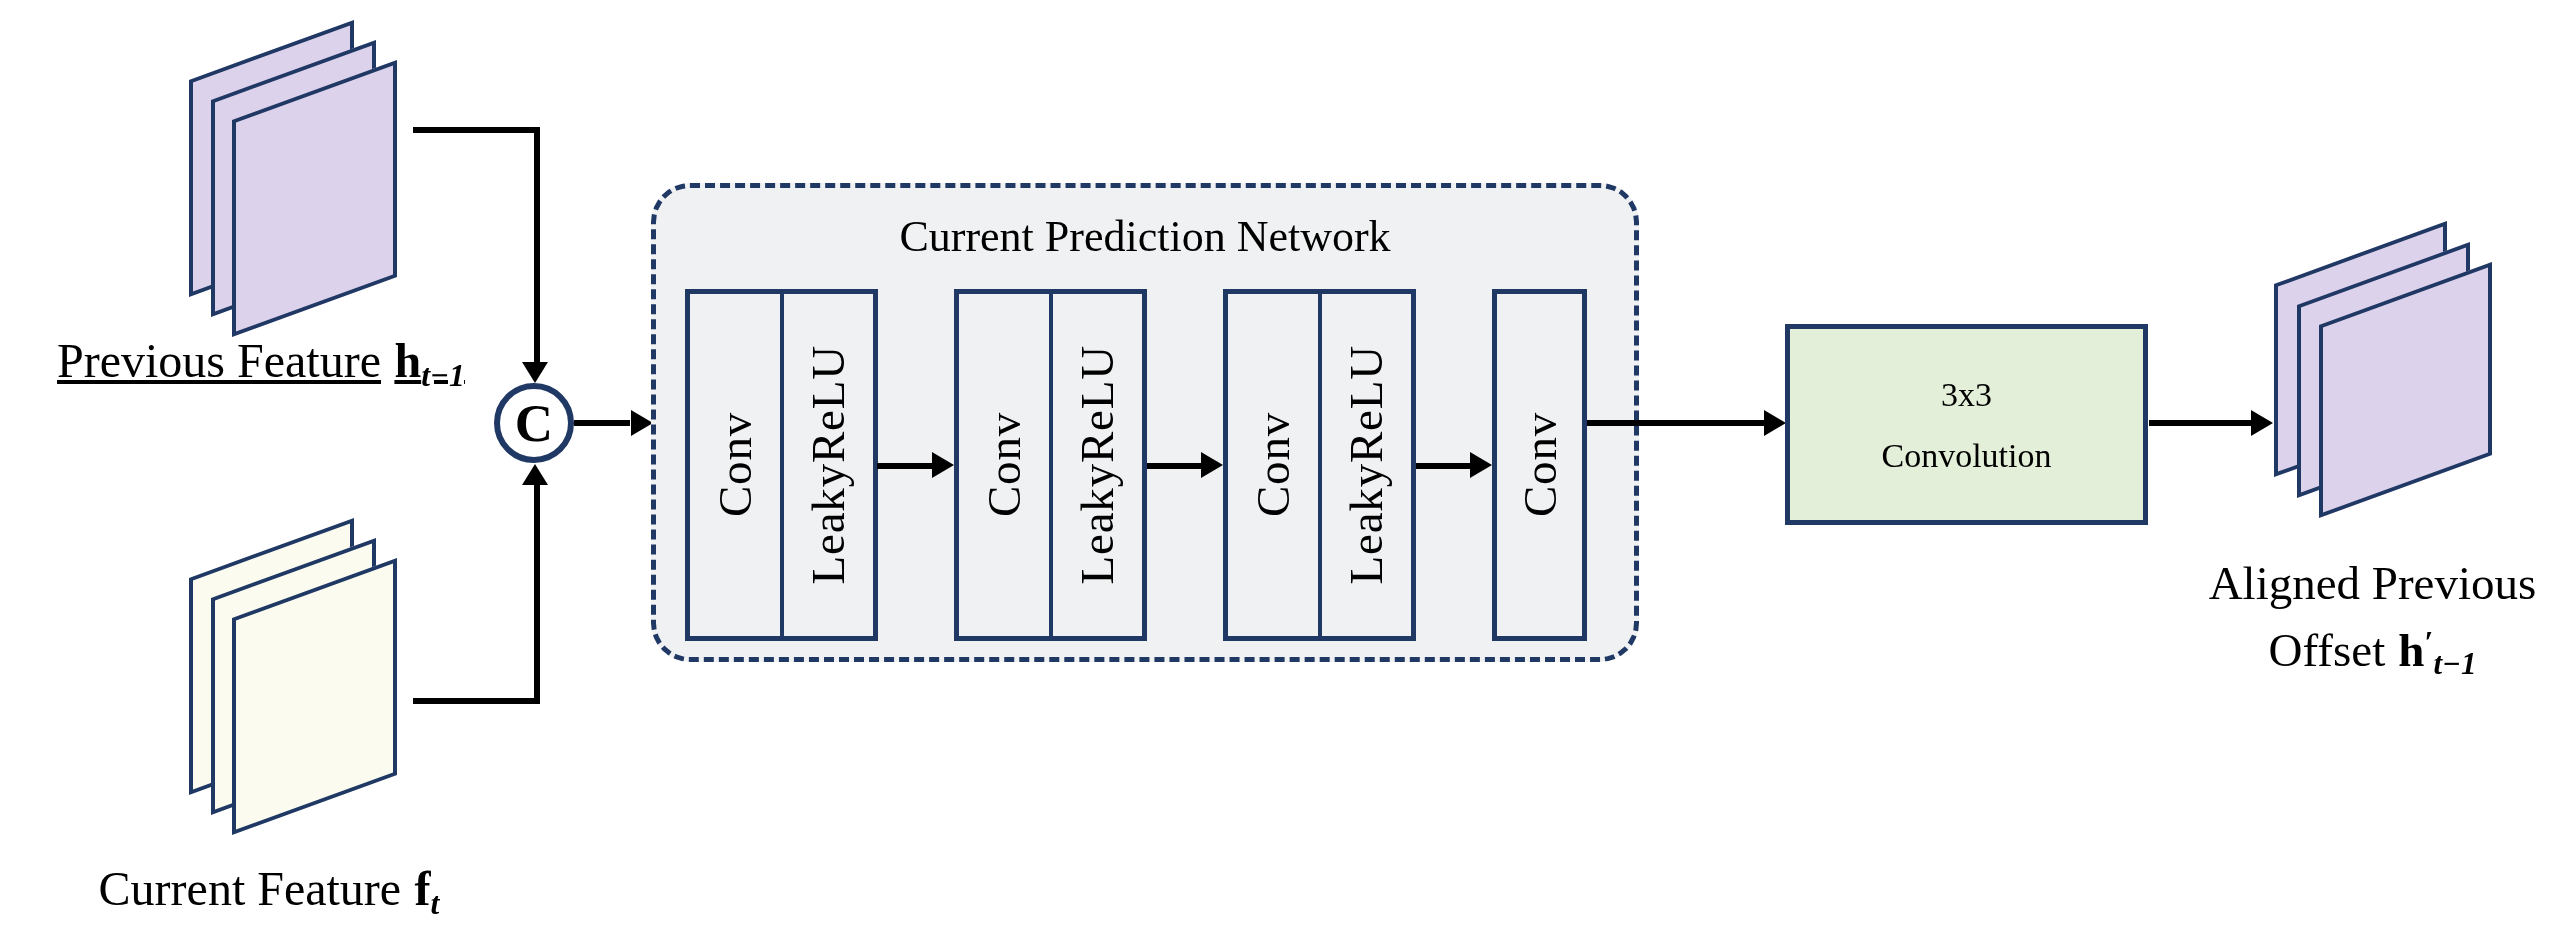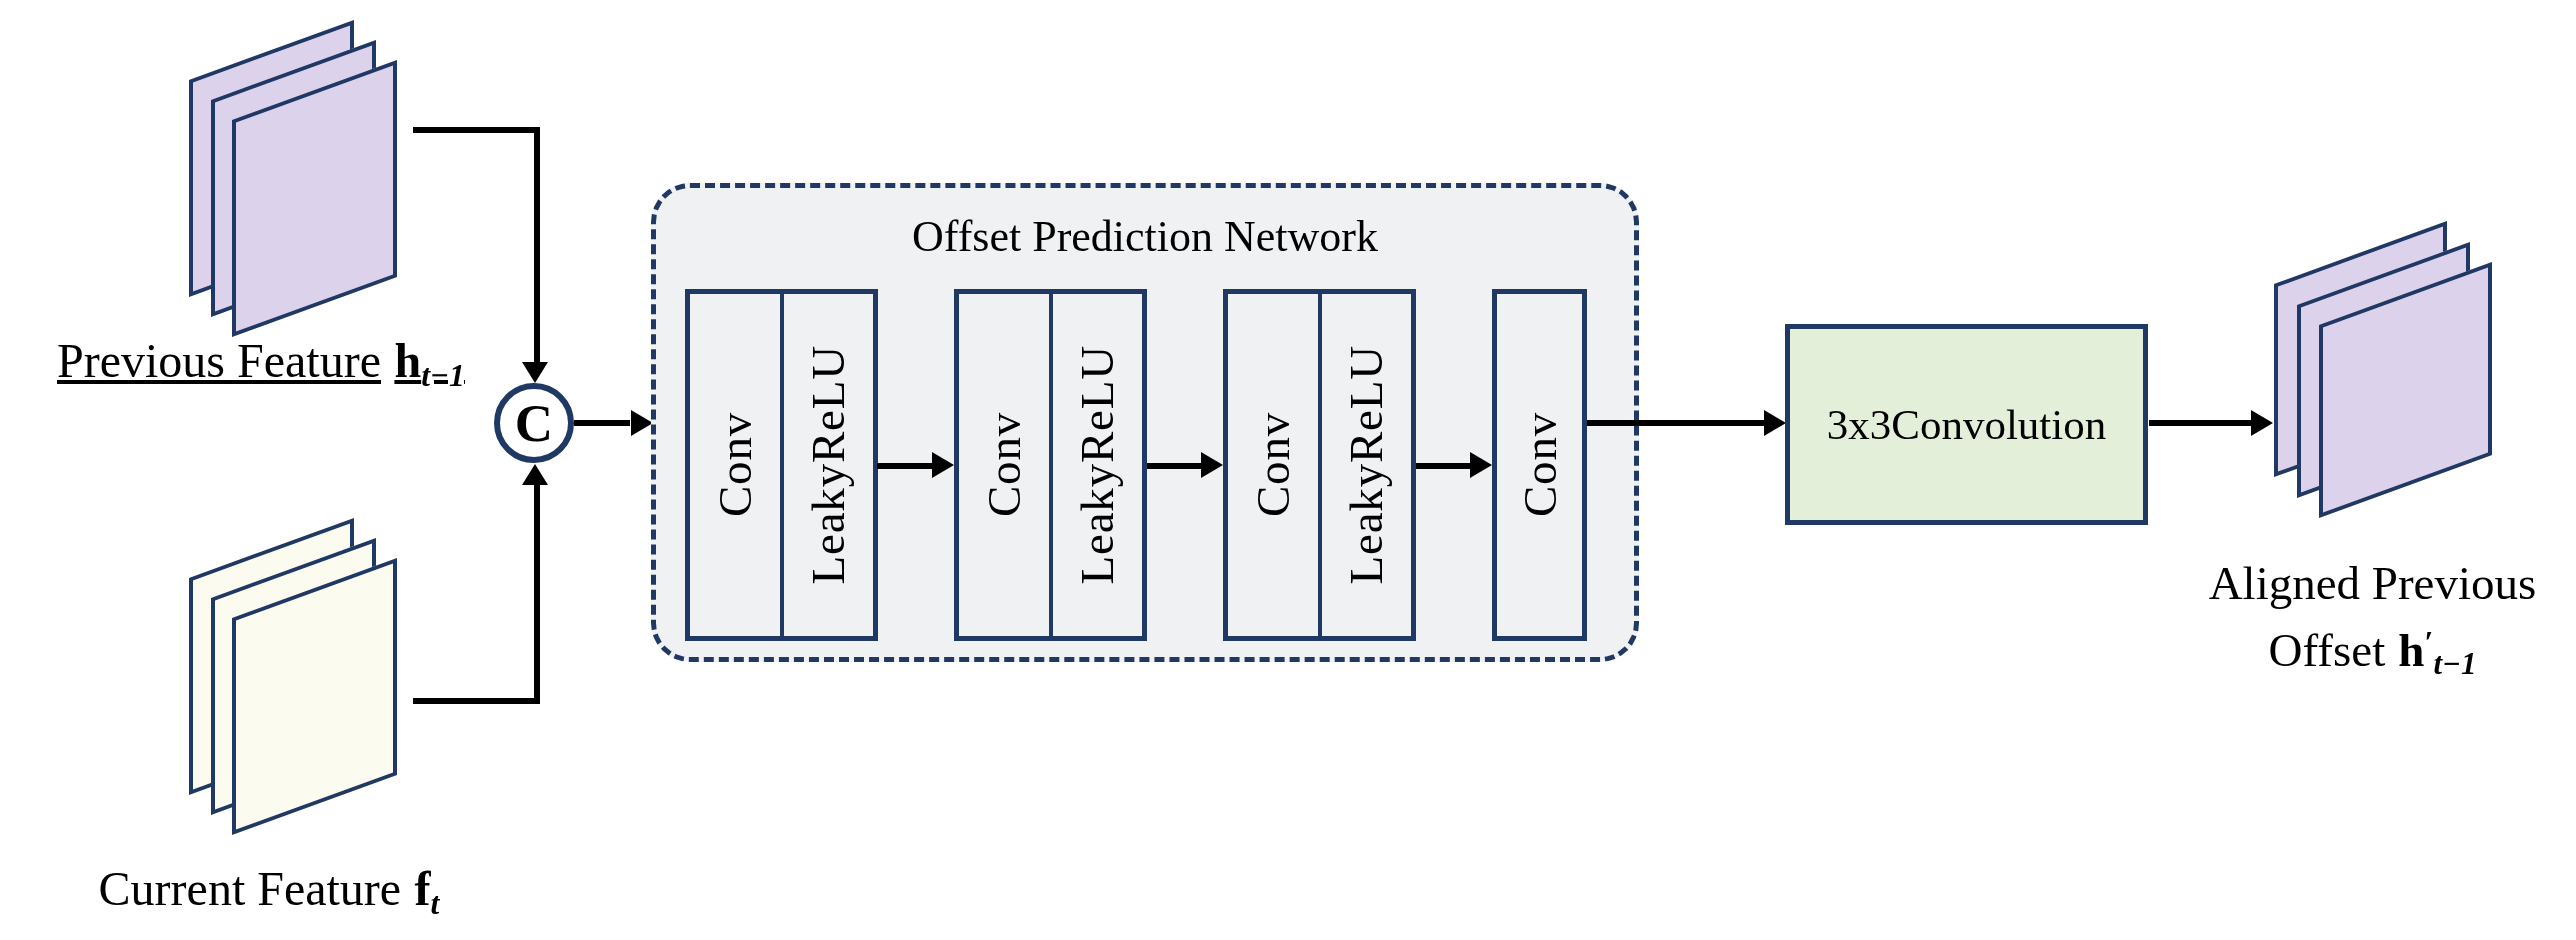--- a/index.html
+++ b/index.html
@@ -56,22 +56,22 @@
   .cell{flex:1; display:flex; align-items:center; justify-content:center; overflow:hidden;}
   .cell + .cell{border-left:4.8px solid var(--navy);}
   .vtext{
     writing-mode:vertical-rl; transform:rotate(180deg);
     font-size:47px; letter-spacing:0.8px; white-space:nowrap;
   }
   
   .dconv{
     position:absolute; left:1785px; top:324px; width:363px; height:201px;
     box-sizing:border-box; border:5.6px solid var(--navy); background:var(--green);
-    display:flex; align-items:center; justify-content:center;
-    font-size:43px; line-height:61px; text-align:center;
+    display:flex; flex-direction:column; align-items:center; justify-content:center;
+    font-size:34px; line-height:61px; text-align:center;
   }
 </style>
 </head>
 <body>
 
 <div class="canvas">
 
   <div class="stack stack-sm" style="left:189px;top:20px;width:217px;height:337px;">
     <div class="sheet purple" style="left:0px;top:60px;"></div>
     <div class="sheet purple" style="left:22px;top:80px;"></div>
@@ -99,21 +99,21 @@
   <div class="ah ah-up" style="left:522px;top:464px;"></div>
 
   <div class="concat">
     <span>C</span>
   </div>
 
   <div class="hline" style="left:574px;top:420px;width:56px;"></div>
   <div class="ah ah-right" style="left:631px;top:410px;"></div>
 
   <div class="opn"></div>
-  <div class="opn-title">Offset Prediction Network</div>
+  <div class="opn-title">Current Prediction Network</div>
 
   <div class="block" style="left:685px;width:193px;">
     <div class="cell">
         <span class="vtext">Conv</span>
       </div>
     <div class="cell">
         <span class="vtext">LeakyReLU</span>
       </div>
   </div>
   <div class="hline" style="left:877px;top:463px;width:55px;"></div>

